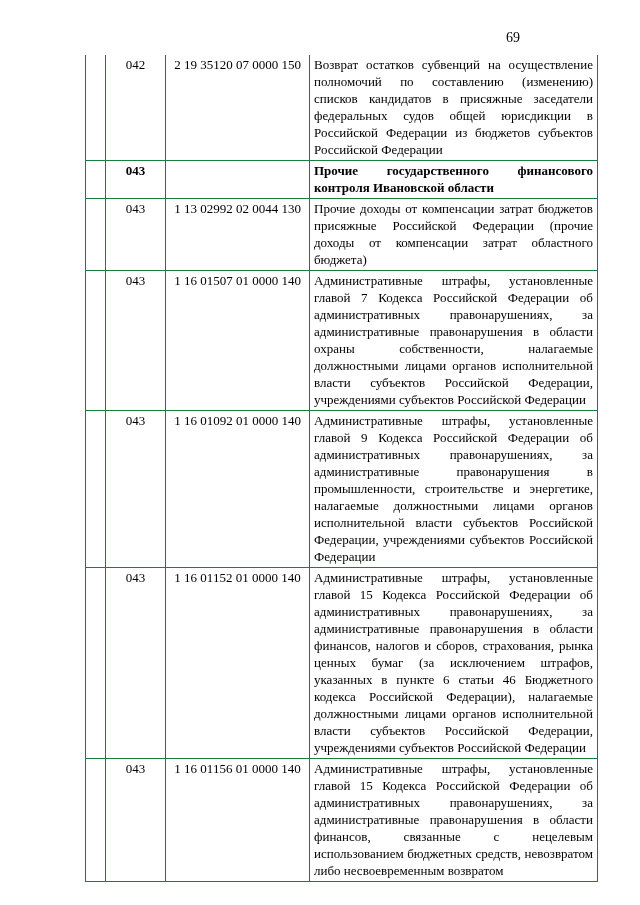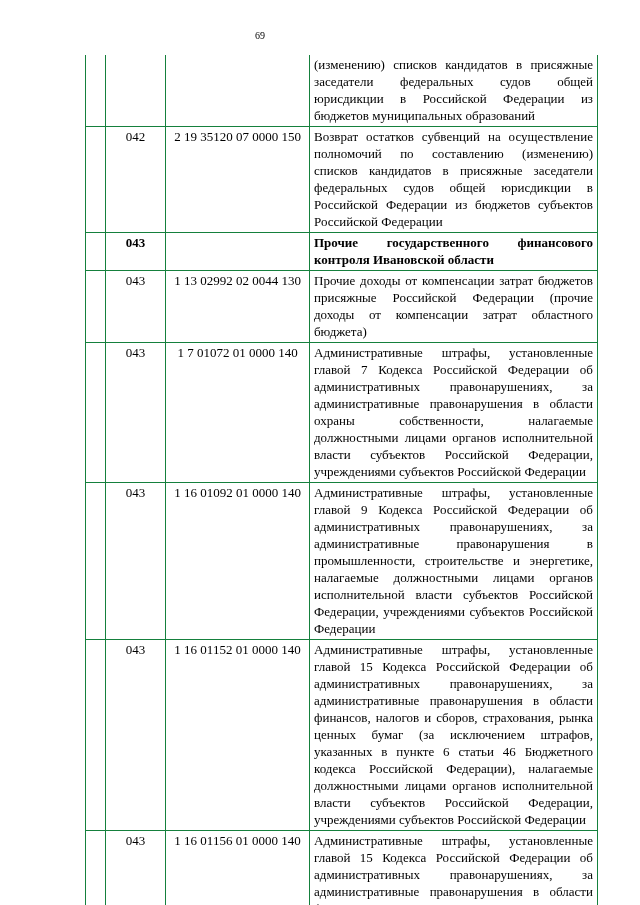--- a/index.html
+++ b/index.html
@@ -11,22 +11,22 @@
     font-family: "Liberation Serif", "DejaVu Serif", serif;
     color: #000000;
   }
   body { position: relative; }
 
   .page-number {
     position: absolute;
     top: 30px;
     left: 0;
     width: 520px;
-    text-align: center;
-    font-size: 10px;
+    text-align: right;
+    font-size: 14px;
   }
 
   table.doc-table {
     position: absolute;
     top: 55px;
     left: 85px;
     width: 513px;
     border-collapse: collapse;
     table-layout: fixed;
     font-size: 13px;
@@ -54,46 +54,40 @@
 <table class="doc-table">
   <colgroup>
     <col style="width:20px">
     <col style="width:60px">
     <col style="width:144px">
     <col>
   </colgroup>
   <tbody id="table-body">
       <tr>
     <td class="c-spacer"></td>
-    <td class="c-code"></td>
-    <td class="c-kbk"></td>
-    <td class="c-desc">(изменению) списков кандидатов в присяжные заседатели федеральных судов общей юрисдикции в Российской Федерации из бюджетов муниципальных образований</td>
-  </tr>
-      <tr>
-    <td class="c-spacer"></td>
     <td class="c-code">042</td>
     <td class="c-kbk">2 19 35120 07 0000 150</td>
     <td class="c-desc">Возврат остатков субвенций на осуществление полномочий по составлению (изменению) списков кандидатов в присяжные заседатели федеральных судов общей юрисдикции в Российской Федерации из бюджетов субъектов Российской Федерации</td>
   </tr>
       <tr class="bold-row">
     <td class="c-spacer"></td>
     <td class="c-code">043</td>
     <td class="c-kbk"></td>
     <td class="c-desc">Прочие государственного финансового контроля Ивановской области</td>
   </tr>
       <tr>
     <td class="c-spacer"></td>
     <td class="c-code">043</td>
     <td class="c-kbk">1 13 02992 02 0044 130</td>
     <td class="c-desc">Прочие доходы от компенсации затрат бюджетов присяжные Российской Федерации (прочие доходы от компенсации затрат областного бюджета)</td>
   </tr>
       <tr>
     <td class="c-spacer"></td>
     <td class="c-code">043</td>
-    <td class="c-kbk">1 7 01072 01 0000 140</td>
+    <td class="c-kbk">1 16 01507 01 0000 140</td>
     <td class="c-desc">Административные штрафы, установленные главой 7 Кодекса Российской Федерации об административных правонарушениях, за административные правонарушения в области охраны собственности, налагаемые должностными лицами органов исполнительной власти субъектов Российской Федерации, учреждениями субъектов Российской Федерации</td>
   </tr>
       <tr>
     <td class="c-spacer"></td>
     <td class="c-code">043</td>
     <td class="c-kbk">1 16 01092 01 0000 140</td>
     <td class="c-desc">Административные штрафы, установленные главой 9 Кодекса Российской Федерации об административных правонарушениях, за административные правонарушения в промышленности, строительстве и энергетике, налагаемые должностными лицами органов исполнительной власти субъектов Российской Федерации, учреждениями субъектов Российской Федерации</td>
   </tr>
       <tr>
     <td class="c-spacer"></td>

